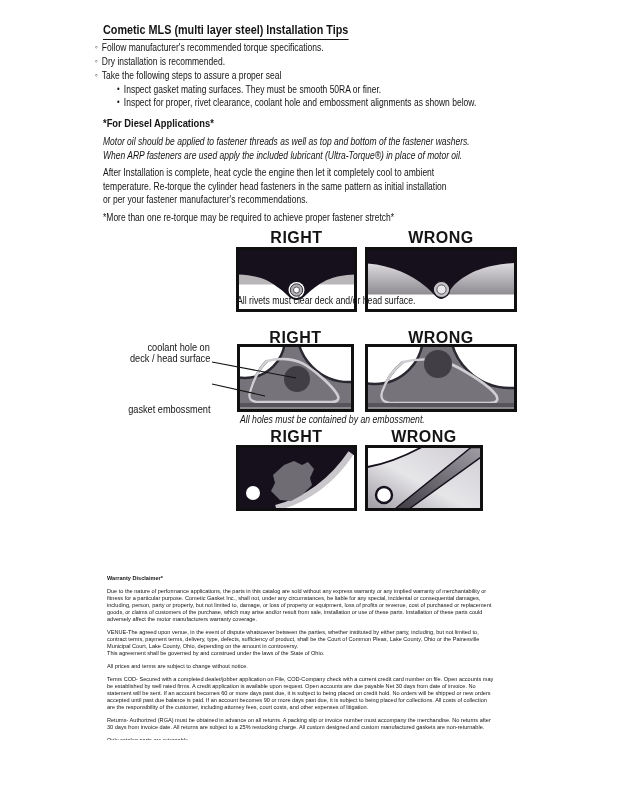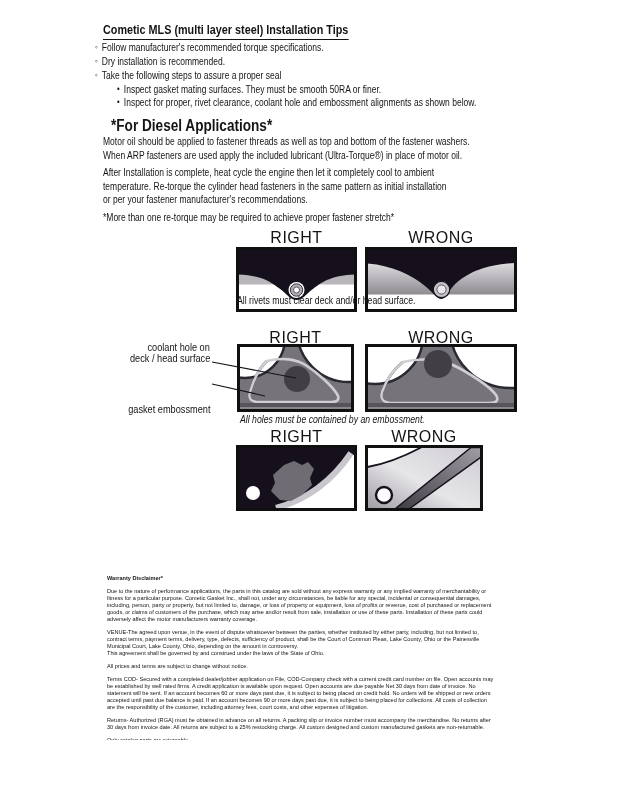--- a/index.html
+++ b/index.html
@@ -9,22 +9,22 @@
   .cx80{transform:scaleX(.80);transform-origin:0 0;white-space:nowrap;}
   .cx85{transform:scaleX(.85);transform-origin:0 0;white-space:nowrap;}
   .cx87{transform:scaleX(.87);transform-origin:0 0;white-space:nowrap;}
   .cx90{transform:scaleX(.90);transform-origin:0 0;white-space:nowrap;}
   .cxr{transform:scaleX(.92);transform-origin:100% 0;white-space:nowrap;}
   .title{font-size:13.5px;font-weight:bold;border-bottom:1.6px solid #141414;padding-bottom:2px;display:inline-block;}
   .body10{font-size:10px;line-height:13.5px;}
   .brow{font-size:10px;height:14px;}
   .srow{font-size:10px;height:13px;margin-left:22px;}
   .marker{display:inline-block;width:8px;font-size:9px;vertical-align:top;}
-  .h2{font-size:16px;font-weight:bold;margin-left:8px;}
-  .rw{font-size:16px;font-weight:normal;text-align:center;letter-spacing:.5px;}
+  .h2{font-size:11px;font-weight:bold;}
+  .rw{font-size:16px;font-weight:bold;text-align:center;letter-spacing:.5px;}
   .cap{font-size:10px;}
   .callout{font-size:10px;text-align:left;width:100px;line-height:11px;}
   .wblock{font-size:6.2px;line-height:7px;}
   .wl{height:7px;}
   .wpar{margin-bottom:6px;}
   .whead{font-weight:bold;}
   .footer{font-size:15px;color:#2a2a2a;transform:scaleX(.95);transform-origin:0 0;white-space:nowrap;}
   svg{display:block;}
 </style>
 </head>
@@ -40,21 +40,21 @@
     <div class="brow cx85"><span class="marker">◦</span><span>Follow manufacturer's recommended torque specifications.</span></div>
     <div class="brow cx85"><span class="marker">◦</span><span>Dry installation is recommended.</span></div>
     <div class="brow cx85"><span class="marker">◦</span><span>Take the following steps to assure a proper seal</span></div>
     <div class="srow cx85"><span class="marker">•</span><span>Inspect gasket mating surfaces.  They must be smooth 50RA or finer.</span></div>
     <div class="srow cx85"><span class="marker">•</span><span>Inspect for proper, rivet clearance, coolant hole and embossment alignments as shown below.</span></div>
   </div>
 
   <div class="abs h2" style="left:103px;top:117px;">
     <div class="cx85">*For Diesel Applications*</div>
   </div>
-  <div class="abs body10" style="left:103px;top:135px;">
+  <div class="abs body10" style="left:103px;top:135px;font-style:italic;">
     <div class="cx85">Motor oil should be applied to fastener threads as well as top and bottom of the fastener washers.</div>
     <div class="cx85">When ARP fasteners are used apply the included lubricant (Ultra-Torque®) in place of motor oil.</div>
   </div>
   <div class="abs body10" style="left:103px;top:211px;">
     <div class="cx85">*More than one re-torque may be required to achieve proper fastener stretch*</div>
   </div>
   <div class="abs body10" style="left:103px;top:166px;">
     <div class="cx85">After Installation is complete, heat cycle the engine then let it completely cool to ambient</div>
     <div class="cx85">temperature. Re-torque the cylinder head fasteners in the same pattern as initial installation</div>
     <div class="cx85">or per your fastener manufacturer's recommendations.</div>

